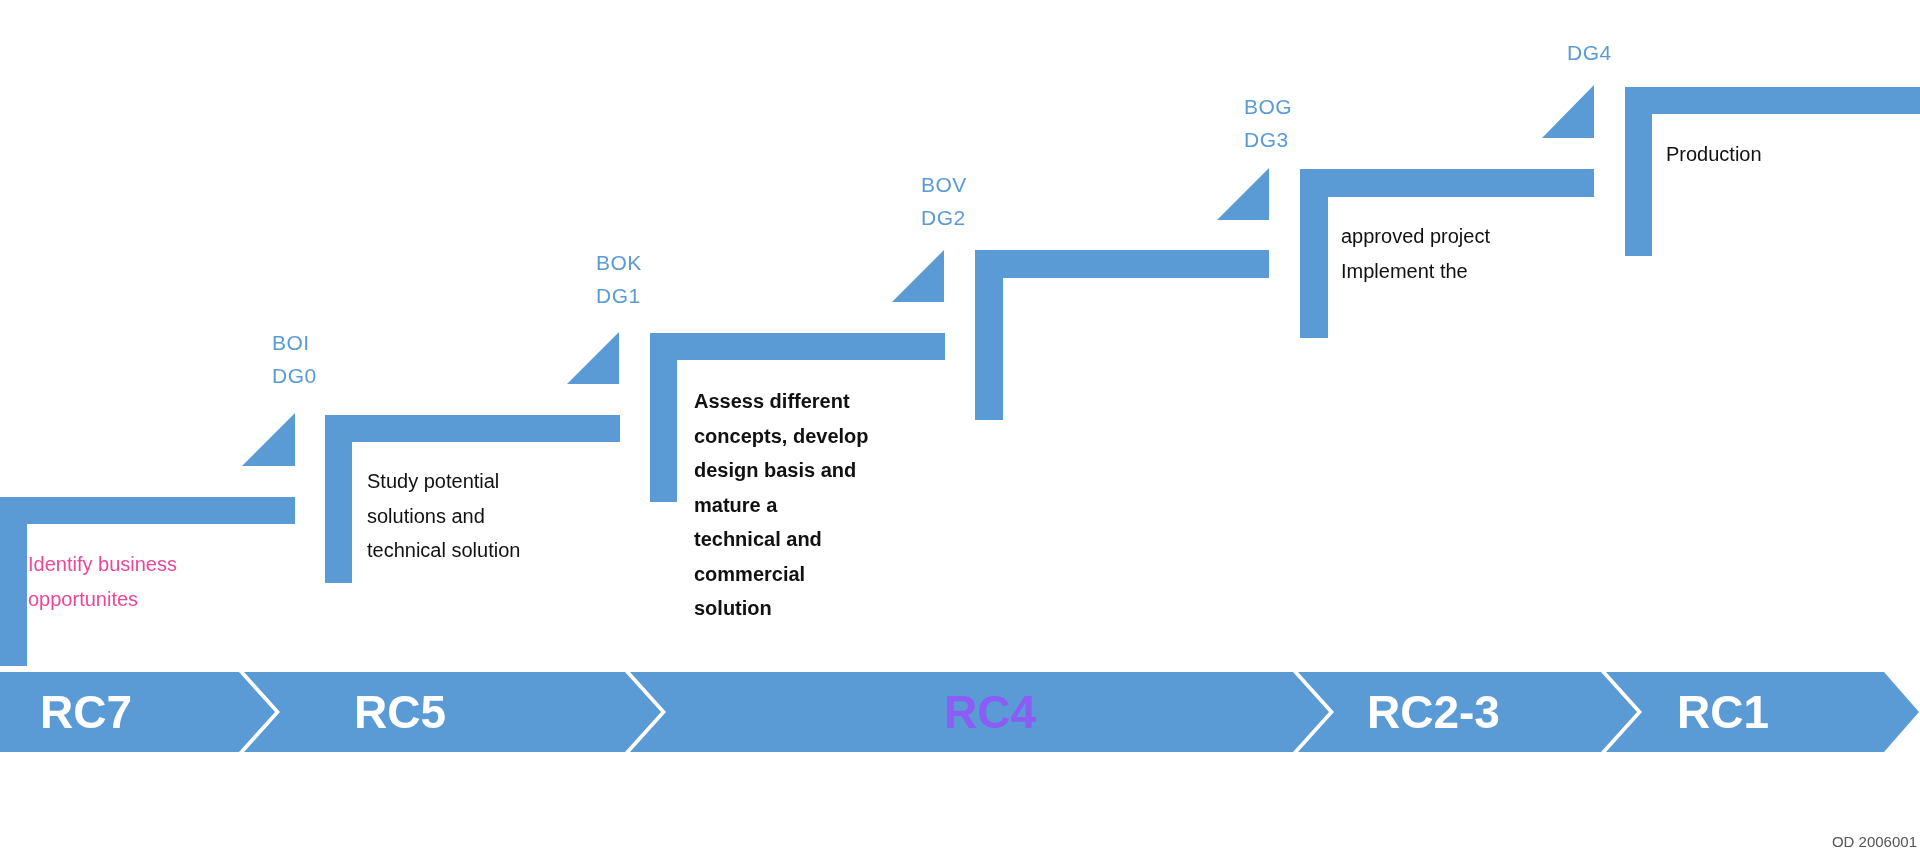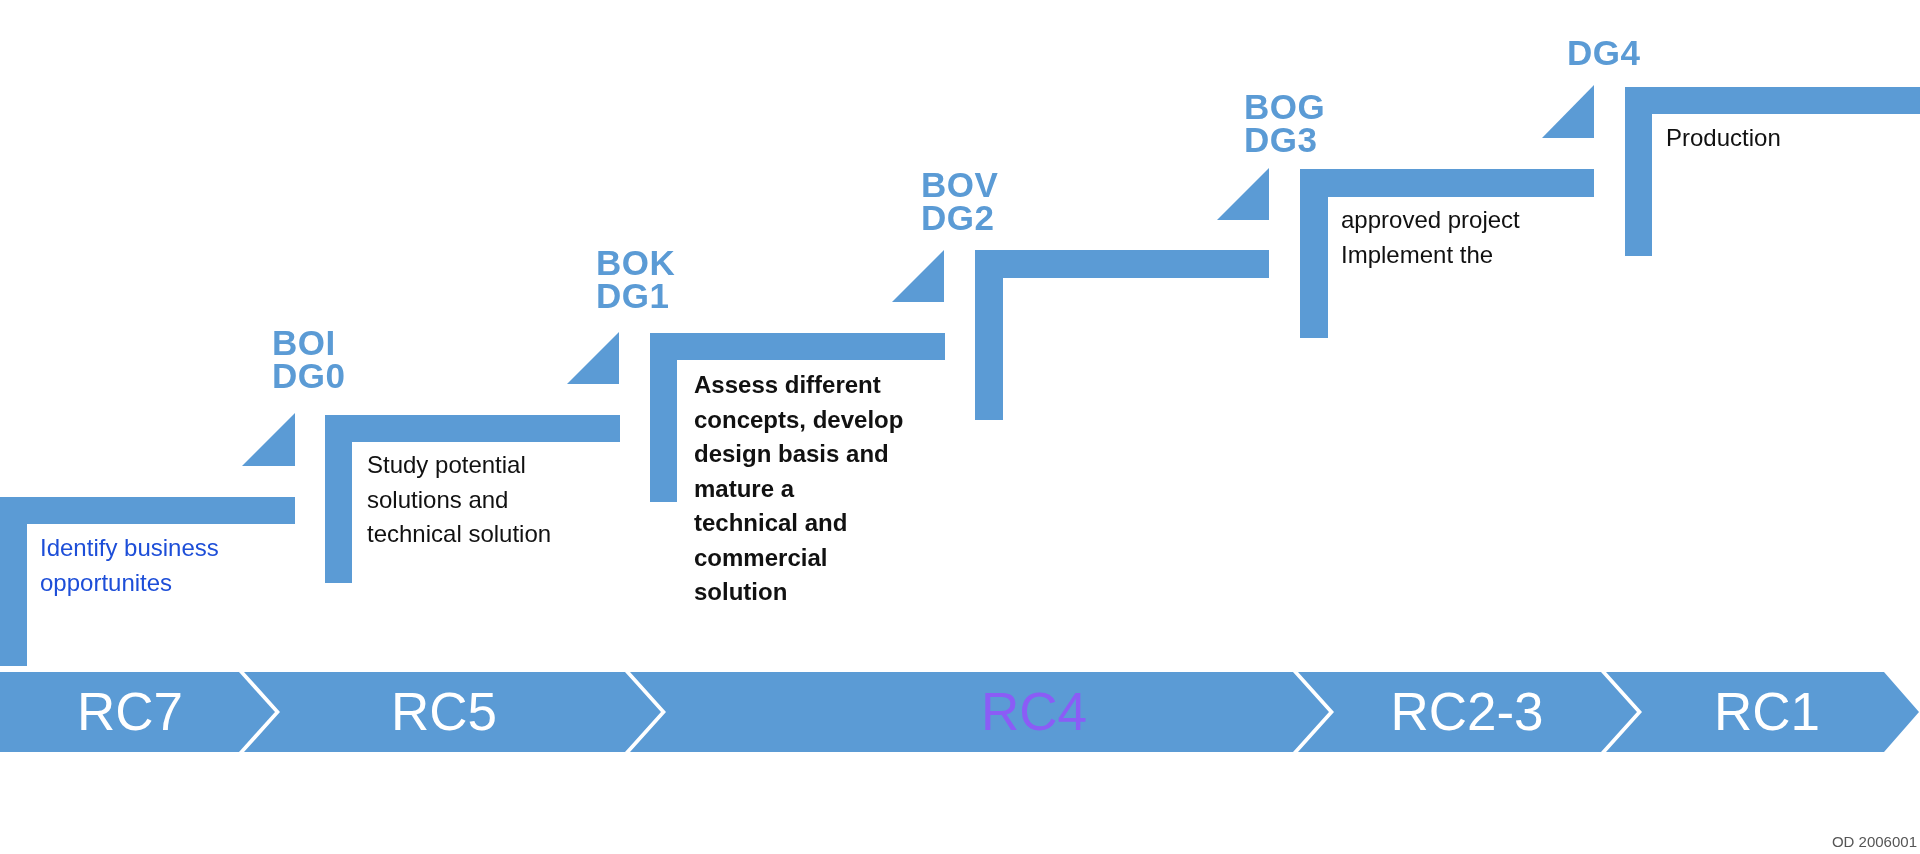--- a/index.html
+++ b/index.html
@@ -10,44 +10,45 @@
     overflow: hidden;
     background: #ffffff;
     font-family: "Liberation Sans", "DejaVu Sans", sans-serif;
   }
   #shapes { position: absolute; left: 0; top: 0; }
   .shape { fill: #5b9bd5; }
   .band-seg { fill: #5b9bd5; }
   .milestone {
     position: absolute;
     color: #5b9bd5;
-    font-weight: bold;
-    font-size: 35px;
+    font-weight: normal;
+    font-size: 21px;
     line-height: 33px;
     letter-spacing: 0.5px;
     white-space: nowrap;
   }
   .milestone span { display: block; }
   .step-text {
     position: absolute;
     color: #111111;
-    font-size: 24px;
+    font-size: 20px;
     line-height: 34.5px;
     white-space: nowrap;
+    margin-top: 16px;
   }
   .step-text span { display: block; }
   .phase-label {
     position: absolute;
     top: 672px;
     height: 80px;
     line-height: 80px;
     color: #ffffff;
-    font-weight: normal;
-    font-size: 53px;
-    text-align: center;
+    font-weight: bold;
+    font-size: 46px;
+    text-align: left;
     white-space: nowrap;
   }
   #doc-code {
     position: absolute;
     right: 3px;
     top: 833px;
     font-size: 15px;
     color: #555555;
     white-space: nowrap;
   }
@@ -110,21 +111,21 @@
     <span>DG2</span>
   </div>
   <div class="milestone" style="left: 1244px; top: 90px; color: rgb(91, 155, 213);">
     <span>BOG</span>
     <span>DG3</span>
   </div>
   <div class="milestone" style="left: 1567px; top: 36px; color: rgb(91, 155, 213);">
     <span>DG4</span>
   </div>
 
-  <div class="step-text" style="left: 40px; top: 531px; color: #1d4ed8;">
+  <div class="step-text" style="left: 28px; top: 531px; color: #ec4899;">
     <span>Identify business</span>
     <span>opportunites</span>
   </div>
   <div class="step-text" style="left: 367px; top: 448px; color: rgb(17, 17, 17);">
     <span>Study potential</span>
     <span>solutions and</span>
     <span>technical solution</span>
   </div>
   <div class="step-text" style="left: 694px; top: 368px; color: rgb(17, 17, 17); font-weight: bold;">
     <span>Assess different</span>

